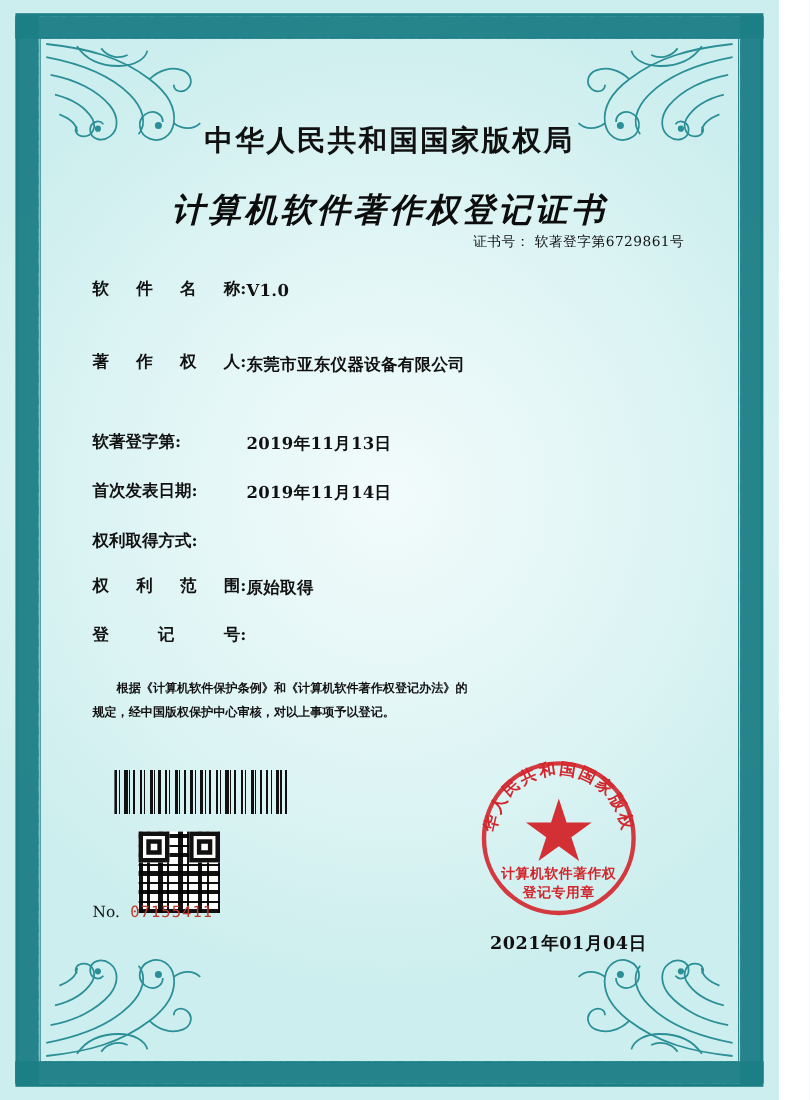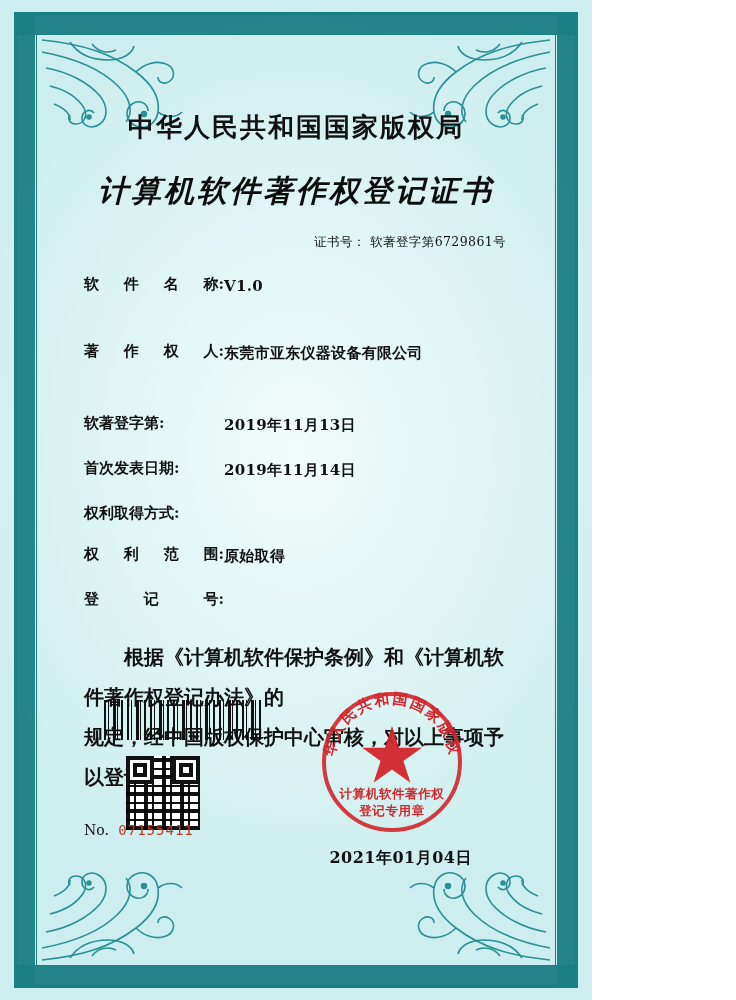--- a/index.html
+++ b/index.html
@@ -9,21 +9,21 @@
   body {
     width: 736px;
     height: 1000px;
     background: #ffffff;
     font-family: "Liberation Serif", serif;
     overflow: hidden;
   }
 
   .certificate {
     position: relative;
-    width: 592px;
+    width: 708px;
     height: 1000px;
     background: #d6f2f2;
     box-sizing: border-box;
     overflow: hidden;
   }
 
   
   .paper-glow {
     position: absolute;
     left: 0; top: 0; right: 0; bottom: 0;
@@ -146,21 +146,20 @@
     margin-top: 26px;
     font-weight: 700;
     font-family: "DejaVu Serif", serif;
     font-style: italic;
   }
 
   .cert-no {
     text-align: right;
     font-size: 12.5px;
     color: #111;
-    margin-top: 22px;
     padding-right: 26px;
     letter-spacing: 0.4px;
     font-family: "DejaVu Serif", serif;
   }
 
   .fields {
     margin-top: 24px;
     padding-left: 24px;
     padding-right: 18px;
   }
@@ -193,21 +192,21 @@
   .field-value .second-line { display: block; }
 
   .gap-lg { height: 26px; }
 
   .field-row.tight { margin-bottom: 22px; }
 
   .statement {
     margin-top: 28px;
     padding-left: 24px;
     padding-right: 24px;
-    font-size: 20px;
+    font-size: 11px;
     line-height: 2.0;
     color: #111;
     font-family: "DejaVu Serif", serif;
     font-weight: 700;
   }
   .statement p { margin: 0; }
   .statement .indent { text-indent: 2em; }
 
   
   .codes {

